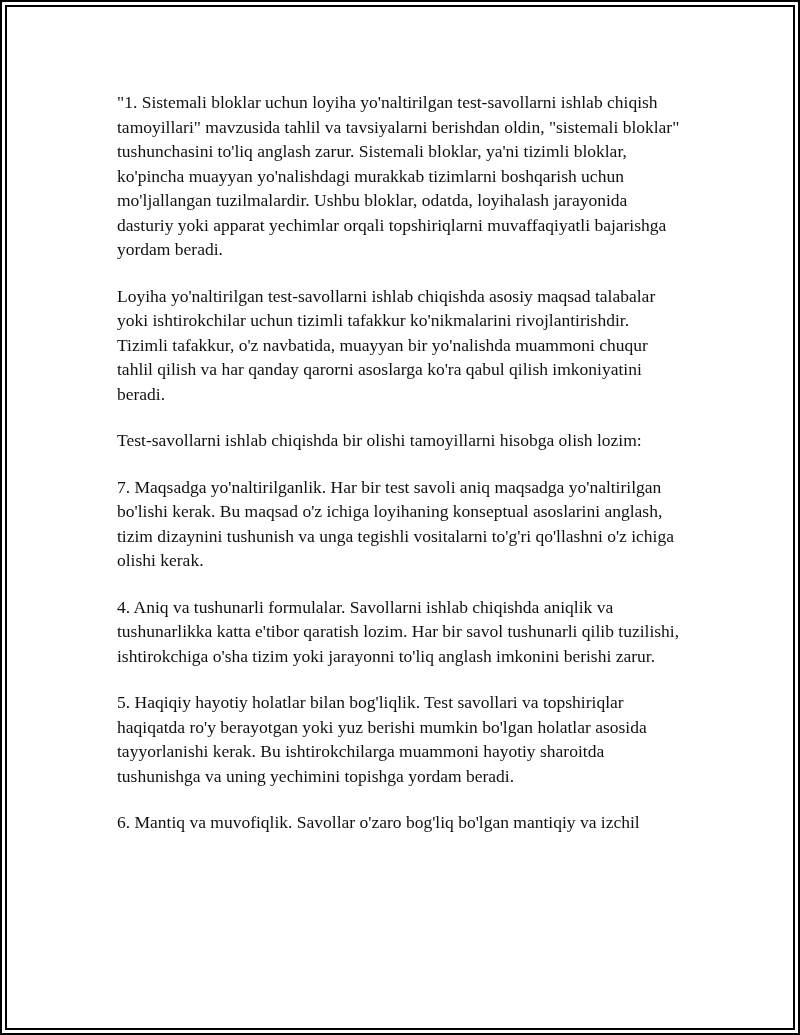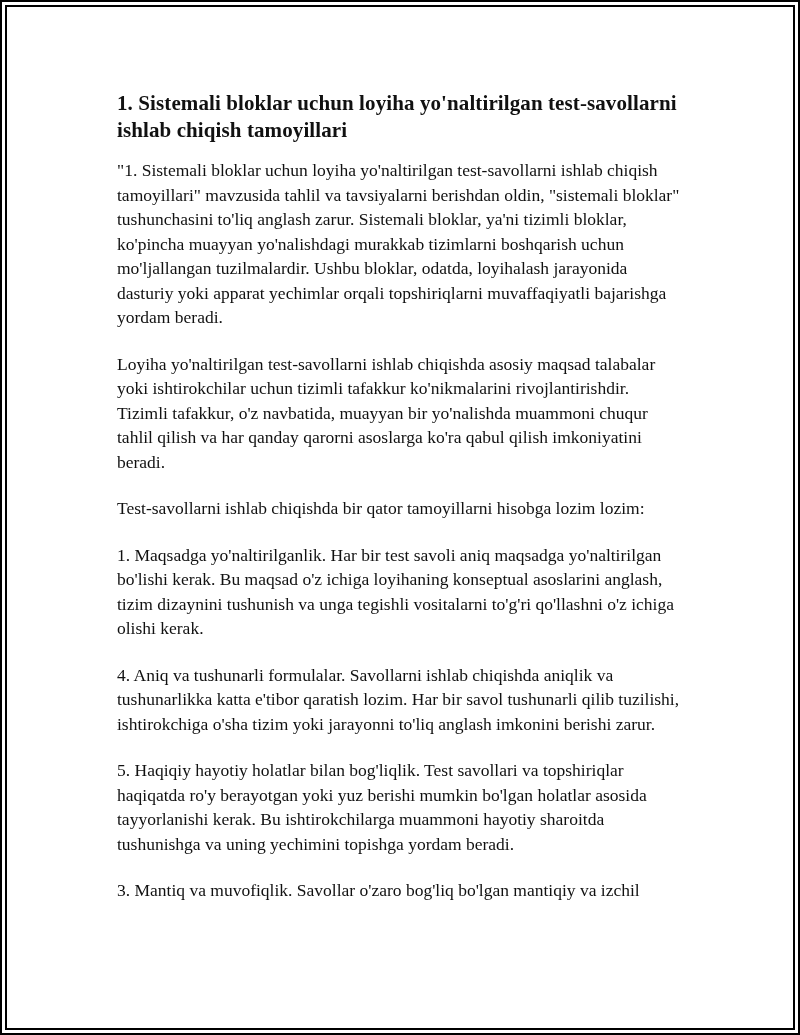--- a/index.html
+++ b/index.html
@@ -50,29 +50,28 @@
   }
 </style>
 </head>
 <body>
 
 <div class="page">
   <div class="frame-outer"></div>
   <div class="frame-inner"></div>
 
   <div class="content">
-    <h1 class="doc-title">1. Sistemali bloklar uchun loyiha yo'naltirilgan test-savollarni ishlab chiqish tamoyillari</h1>
 
     <p class="doc-paragraph">"1. Sistemali bloklar uchun loyiha yo'naltirilgan test-savollarni ishlab chiqish tamoyillari" mavzusida tahlil va tavsiyalarni berishdan oldin, "sistemali bloklar" tushunchasini to'liq anglash zarur. Sistemali bloklar, ya'ni tizimli bloklar, ko'pincha muayyan yo'nalishdagi murakkab tizimlarni boshqarish uchun mo'ljallangan tuzilmalardir. Ushbu bloklar, odatda, loyihalash jarayonida dasturiy yoki apparat yechimlar orqali topshiriqlarni muvaffaqiyatli bajarishga yordam beradi.</p>
 
     <p class="doc-paragraph">Loyiha yo'naltirilgan test-savollarni ishlab chiqishda asosiy maqsad talabalar yoki ishtirokchilar uchun tizimli tafakkur ko'nikmalarini rivojlantirishdir. Tizimli tafakkur, o'z navbatida, muayyan bir yo'nalishda muammoni chuqur tahlil qilish va har qanday qarorni asoslarga ko'ra qabul qilish imkoniyatini beradi.</p>
 
-    <p class="doc-paragraph">Test-savollarni ishlab chiqishda bir qator tamoyillarni hisobga lozim lozim:</p>
+    <p class="doc-paragraph">Test-savollarni ishlab chiqishda bir olishi tamoyillarni hisobga olish lozim:</p>
 
-    <p class="doc-paragraph">1. Maqsadga yo'naltirilganlik. Har bir test savoli aniq maqsadga yo'naltirilgan bo'lishi kerak. Bu maqsad o'z ichiga loyihaning konseptual asoslarini anglash, tizim dizaynini tushunish va unga tegishli vositalarni to'g'ri qo'llashni o'z ichiga olishi kerak.</p>
+    <p class="doc-paragraph">7. Maqsadga yo'naltirilganlik. Har bir test savoli aniq maqsadga yo'naltirilgan bo'lishi kerak. Bu maqsad o'z ichiga loyihaning konseptual asoslarini anglash, tizim dizaynini tushunish va unga tegishli vositalarni to'g'ri qo'llashni o'z ichiga olishi kerak.</p>
 
     <p class="doc-paragraph">4. Aniq va tushunarli formulalar. Savollarni ishlab chiqishda aniqlik va tushunarlikka katta e'tibor qaratish lozim. Har bir savol tushunarli qilib tuzilishi, ishtirokchiga o'sha tizim yoki jarayonni to'liq anglash imkonini berishi zarur.</p>
 
     <p class="doc-paragraph">5. Haqiqiy hayotiy holatlar bilan bog'liqlik. Test savollari va topshiriqlar haqiqatda ro'y berayotgan yoki yuz berishi mumkin bo'lgan holatlar asosida tayyorlanishi kerak. Bu ishtirokchilarga muammoni hayotiy sharoitda tushunishga va uning yechimini topishga yordam beradi.</p>
 
-    <p class="doc-paragraph">3. Mantiq va muvofiqlik. Savollar o'zaro bog'liq bo'lgan mantiqiy va izchil</p>
+    <p class="doc-paragraph">6. Mantiq va muvofiqlik. Savollar o'zaro bog'liq bo'lgan mantiqiy va izchil</p>
   </div>
 </div>
 
 </body></html>

